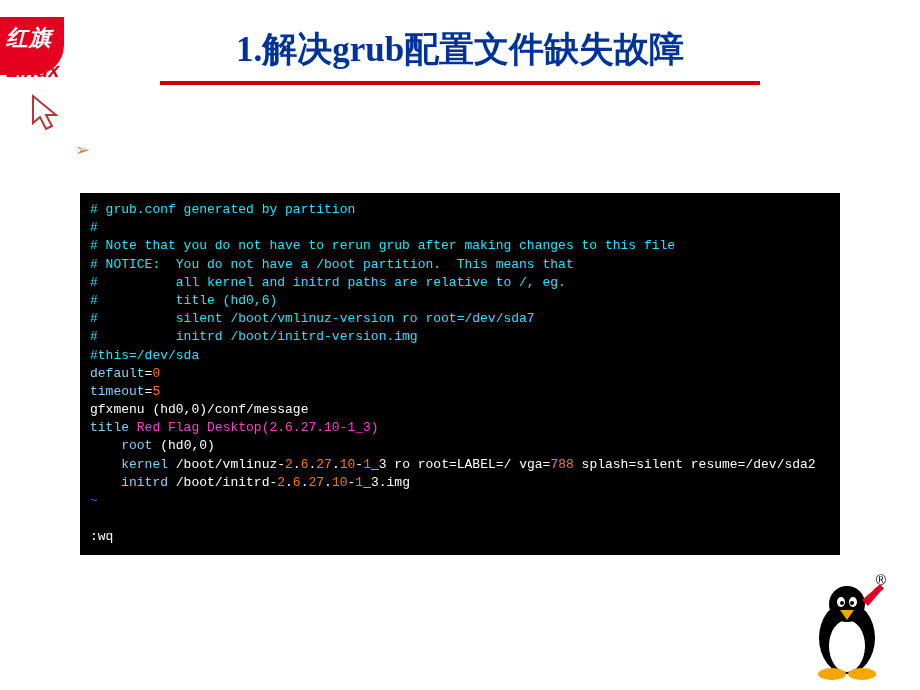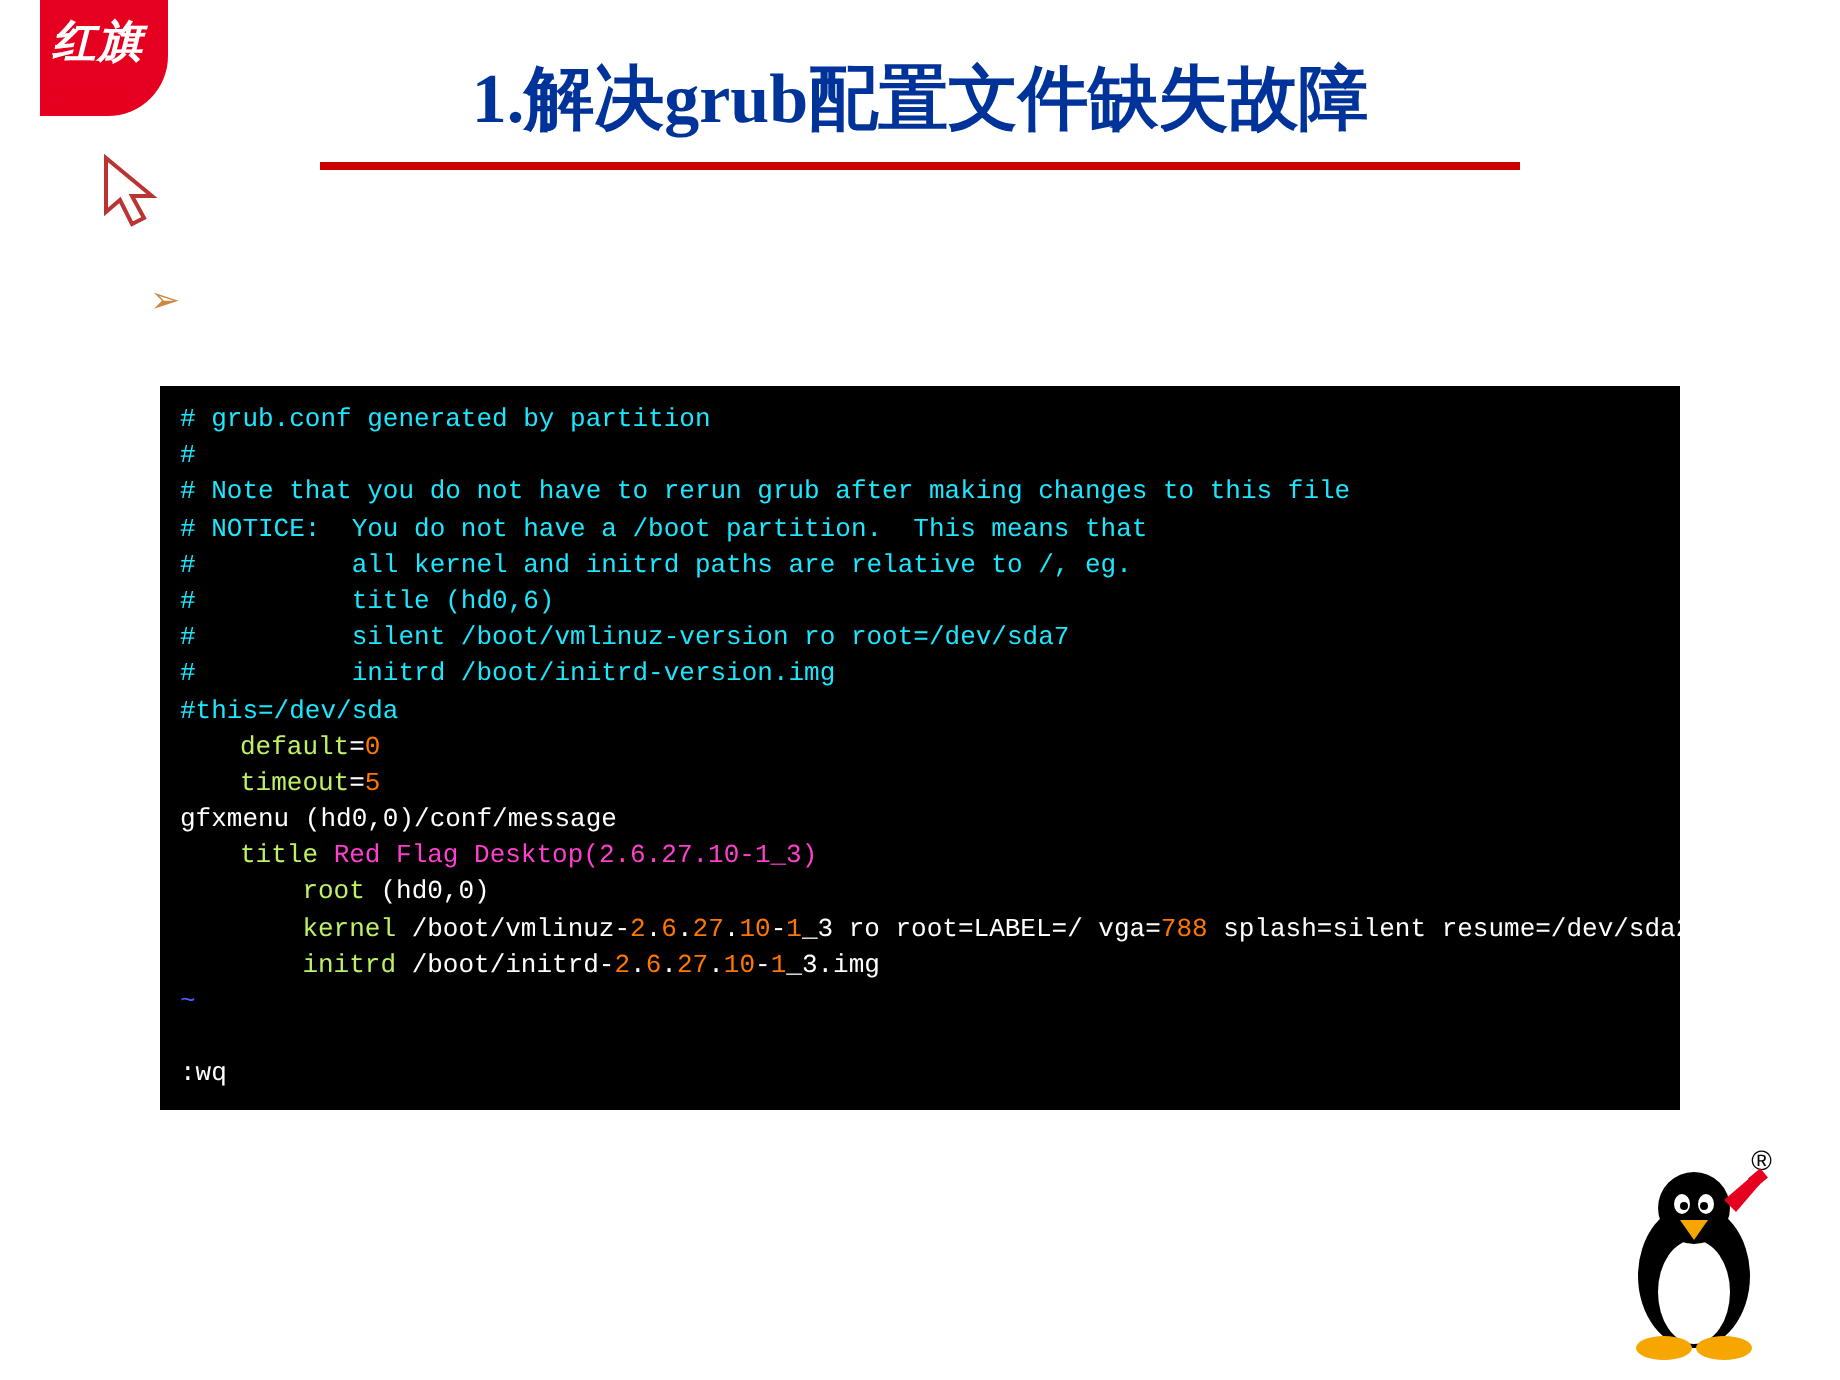--- a/index.html
+++ b/index.html
@@ -6,45 +6,44 @@
     body {
       width: 920px;
       height: 690px;
       background: #fff;
       font-family: "Microsoft YaHei", SimSun, Arial, sans-serif;
       position: relative;
       overflow: hidden;
     }
     .logo {
       position: absolute;
-      top: 0;
+      top: 17px;
       left: 0;
       width: 78px;
       height: 95px;
       z-index: 10;
-      margin-left: 20px;
     }
     .logo-flag {
       width: 64px;
       height: 58px;
       background: #e6001f;
       border-bottom-right-radius: 30px;
       position: relative;
       padding: 6px 0 0 6px;
     }
     .logo-text1 {
       color: #fff;
       font-size: 22px;
       font-weight: bold;
       font-style: italic;
       letter-spacing: 1px;
     }
     .logo-text2 {
       color: #e6001f;
-      font-size: 15px;
+      font-size: 20px;
       font-weight: bold;
       font-style: italic;
       position: absolute;
       left: 6px;
       top: 42px;
     }
     .cursor {
       position: absolute;
       left: 30px;
       top: 76px;
@@ -80,21 +79,21 @@
       width: 760px;
       background: #000;
       padding: 8px 10px;
       font-family: "Courier New", monospace;
       font-size: 13px;
       line-height: 1.4;
       white-space: pre;
       min-height: 240px;
     }
     .c-cyan   { color: #1ce7ff; }
-    .c-yellow { color: #bef264; margin-left: 30px; }
+    .c-yellow { color: #7dd3fc; }
     .c-orange { color: #ff7700; }
     .c-white  { color: #ffffff; }
     .c-magenta{ color: #ff3fce; }
     .c-blue   { color: #4a5cff; }
     .penguin {
       position: absolute;
       right: 30px;
       bottom: 10px;
       width: 86px;
       height: 100px;

